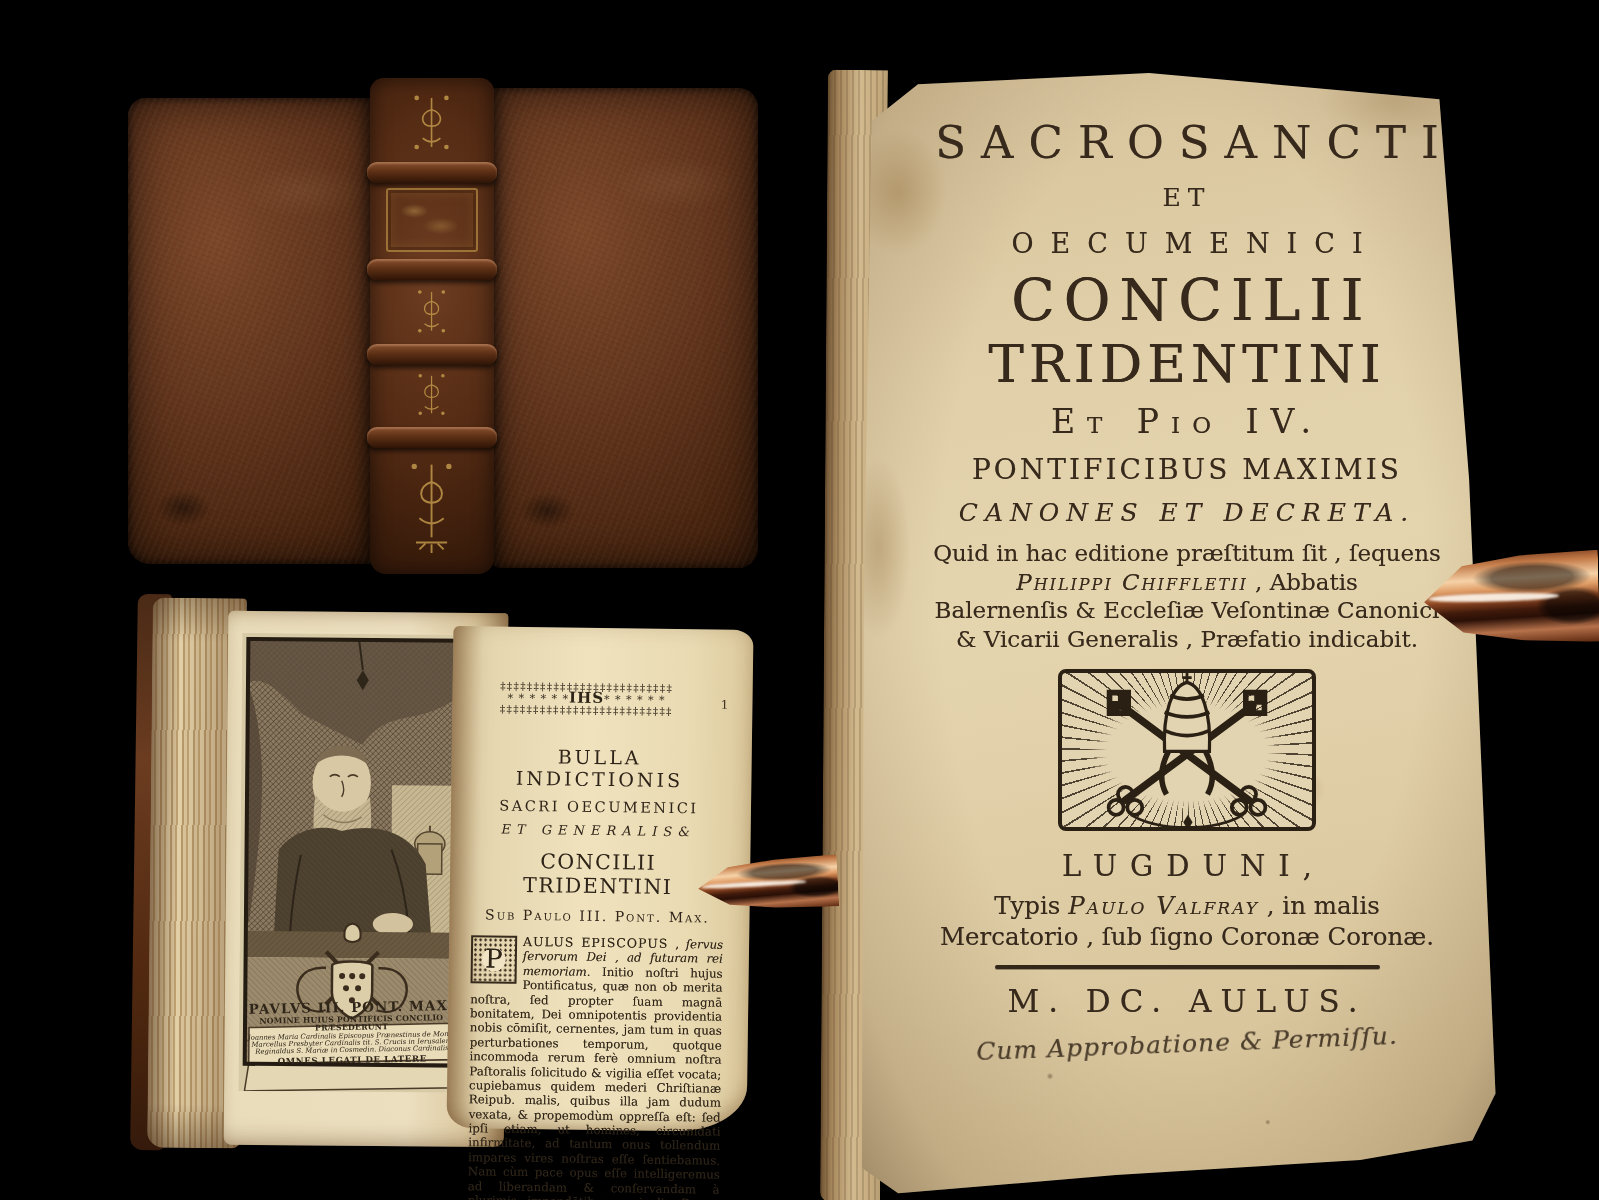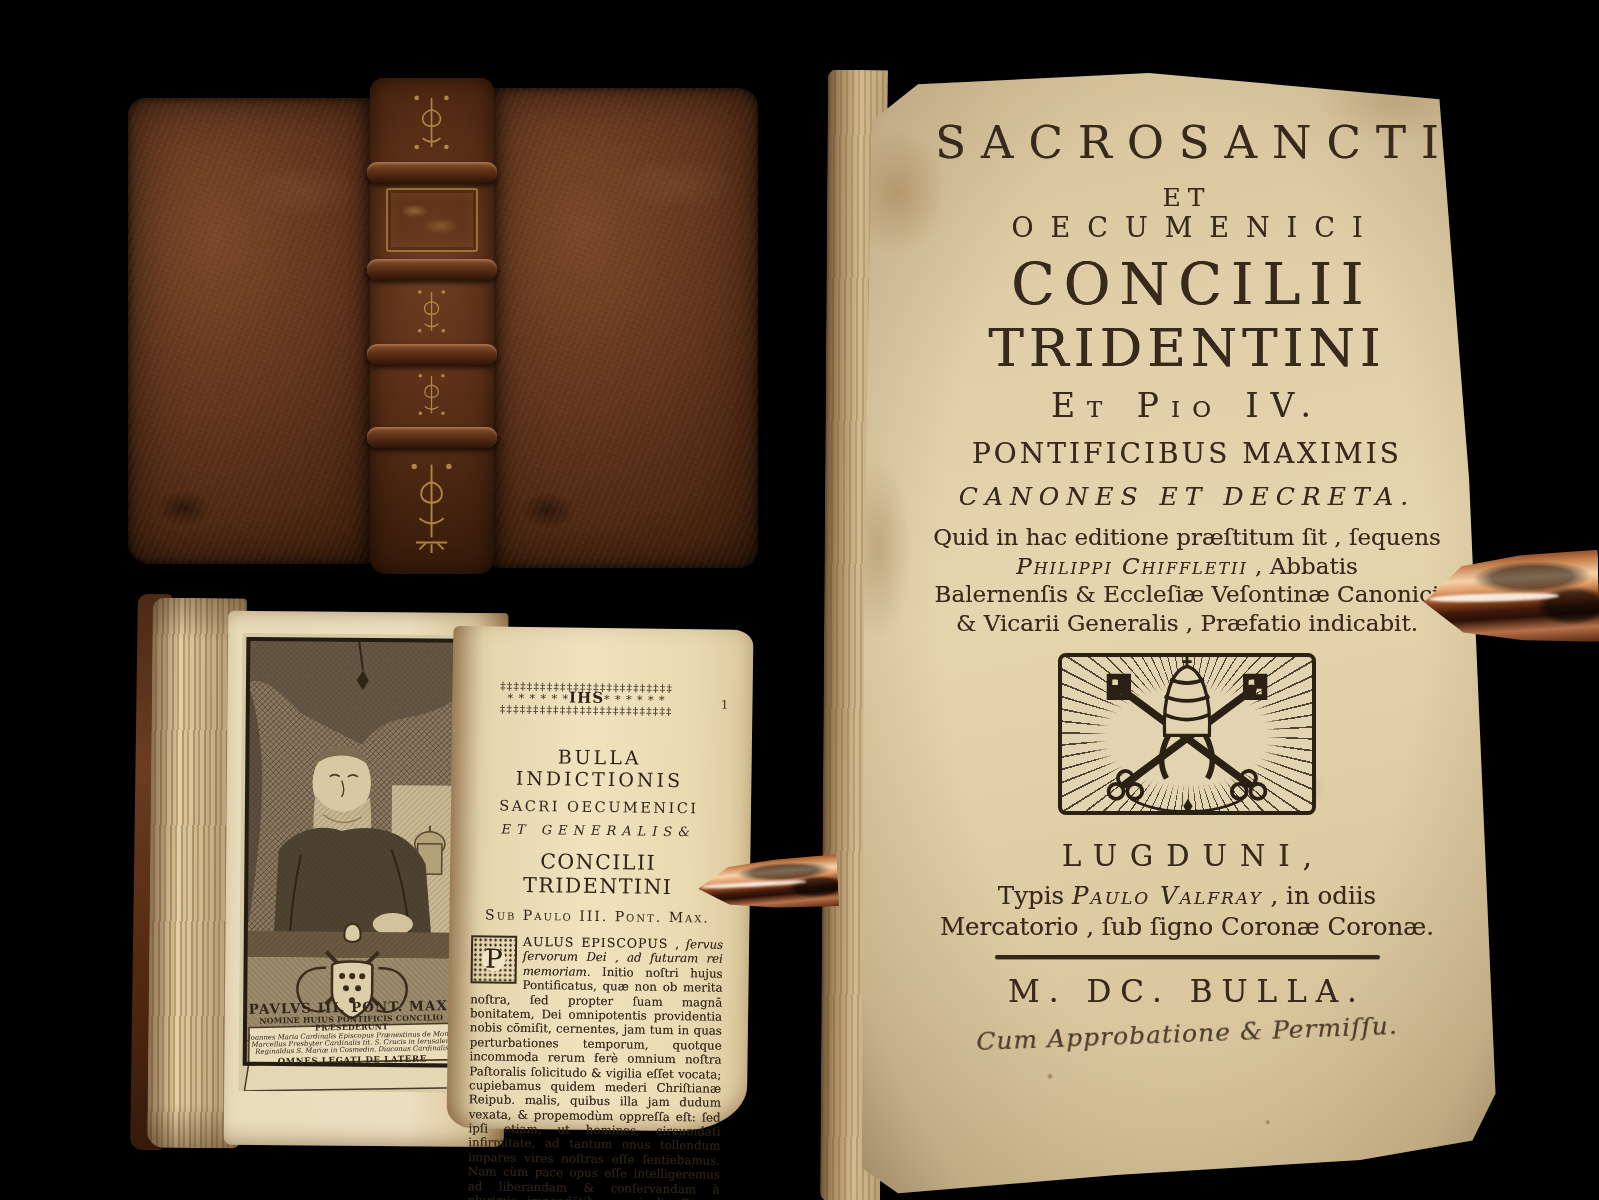--- a/index.html
+++ b/index.html
@@ -109,38 +109,38 @@
       radial-gradient(46px 130px at 4% 42%, rgba(140,100,55,.32), transparent 70%),
       radial-gradient(110px 60px at 82% 3%, rgba(130,95,50,.22), transparent 70%),
       radial-gradient(26px 26px at 69% 63%, rgba(120,85,45,.18), transparent 70%),
       radial-gradient(5px 5px at 30% 88%, rgba(70,50,25,.5), transparent 70%),
       radial-gradient(4px 4px at 63% 92%, rgba(70,50,25,.5), transparent 70%),
       radial-gradient(ellipse at 50% 45%, transparent 52%, rgba(95,65,32,.18) 82%, rgba(70,45,20,.42) 100%);}
   .tp-text{position:absolute;left:55px;right:45px;top:50px;text-align:center;color:#372a1c;
     text-shadow:0 0 .5px rgba(55,42,28,.5);}
   .tl1{font-size:45px;letter-spacing:15px;padding-left:15px;}
   .tl2{font-size:25px;letter-spacing:7px;margin-top:14px;}
-  .tl3{font-size:27px;letter-spacing:17px;padding-left:17px;}
+  .tl3{font-size:27px;letter-spacing:17px;padding-left:17px;margin-top:16px;}
   .tl4{font-size:57px;letter-spacing:9px;padding-left:9px;margin-top:8px;text-shadow:.6px 0 0 currentColor;}
   .tl5{font-size:53px;letter-spacing:5px;margin-top:0px;text-shadow:.4px 0 0 currentColor;}
   .tl6{font-size:34px;font-variant:small-caps;word-spacing:8px;margin-top:8px;}
   .tl7{font-size:33px;font-variant:small-caps;letter-spacing:12px;margin-top:8px;}
   .tl8{font-size:28px;letter-spacing:3px;margin-top:12px;}
   .tl9{font-size:24.5px;letter-spacing:15px;padding-left:15px;margin-top:14px;}
   .tl10{font-size:25px;font-style:italic;letter-spacing:7px;margin-top:12px;}
   .tp-note{margin-top:12px;font-size:23px;line-height:1.24;}
   .sc{font-variant:small-caps;letter-spacing:2px;font-style:italic;}
   .emblem{position:relative;display:inline-block;width:258px;height:162px;margin-top:16px;
     border:4px solid #2b2014;border-radius:8px;overflow:hidden;background:#e2d4b0;}
   .emblem .rays{position:absolute;inset:0;
     background:repeating-conic-gradient(from 0deg at 50% 50%, rgba(43,32,20,.8) 0 .8deg, transparent .8deg 5.4deg);}
   .emblem .rays-cover{position:absolute;inset:0;
     background:radial-gradient(closest-side at 50% 52%, #e2d4b0 0 64%, rgba(226,212,176,0) 80%);}
   .emblem svg{position:absolute;inset:0;width:100%;height:100%;}
-  .tp-city{font-size:29px;letter-spacing:13px;padding-left:13px;margin-top:20px;text-align:center;}
+  .tp-city{font-size:29px;letter-spacing:13px;padding-left:13px;margin-top:14px;text-align:center;}
   .tp-printer{font-size:24.5px;margin-top:8px;}
   .tp-printer2{font-size:24.5px;margin-top:2px;}
   .tp-rule{width:385px;height:3.5px;margin:14px auto 0;background:#33271a;border-radius:2px;
     box-shadow:0 1px 0 rgba(51,39,26,.4);}
   .tp-date{font-size:31px;letter-spacing:9px;margin-top:14px;}
   .tp-approb{font-size:25px;font-style:italic;margin-top:10px;transform:rotate(-2.2deg);
     opacity:.88;filter:blur(.3px);letter-spacing:1px;}
 
   
   .pointer{position:absolute;z-index:6;
@@ -368,23 +368,23 @@
             <path d="M70,152 C100,170 160,170 190,152" stroke="#2b2014" stroke-width="3" fill="none"></path>
             <path d="M126,160 l5,-8 l5,8 l-5,8 Z" fill="#2b2014"></path>
             <path d="M106,84 C104,42 114,14 130,10 C146,14 156,42 154,84 Z" fill="#e2d4b0" stroke="#2b2014" stroke-width="3.5"></path>
             <path d="M107,62 q23,10 46,0 M106,42 q24,10 48,0 M112,24 q18,8 36,0" stroke="#2b2014" stroke-width="4" fill="none"></path>
             <line x1="130" y1="0" x2="130" y2="10" stroke="#2b2014" stroke-width="3"></line>
             <line x1="125" y1="5" x2="135" y2="5" stroke="#2b2014" stroke-width="3"></line>
             <path d="M110,84 C102,100 100,116 108,130 M150,84 C158,100 160,116 152,130" stroke="#2b2014" stroke-width="6" fill="none"></path>
           </svg>
         </div>
         <div class="tp-city">LUGDUNI,</div>
-        <div class="tp-printer"><span>Typis </span><span class="sc">Paulo Valfray</span><span> , in odiis</span></div>
+        <div class="tp-printer"><span>Typis </span><span class="sc">Paulo Valfray</span><span> , in malis</span></div>
         <div class="tp-printer2">Mercatorio , ſub ſigno Coronæ Coronæ.</div>
         <div class="tp-rule"></div>
-        <div class="tp-date">M. DC. BULLA.</div>
+        <div class="tp-date">M. DC. AULUS.</div>
         <div class="tp-approb">Cum Approbatione &amp; Permiſſu.</div>
       </div>
     </div>
   </section>
   <div class="pointer pointer-right"></div>
 
 </div>
 
 </body></html>

